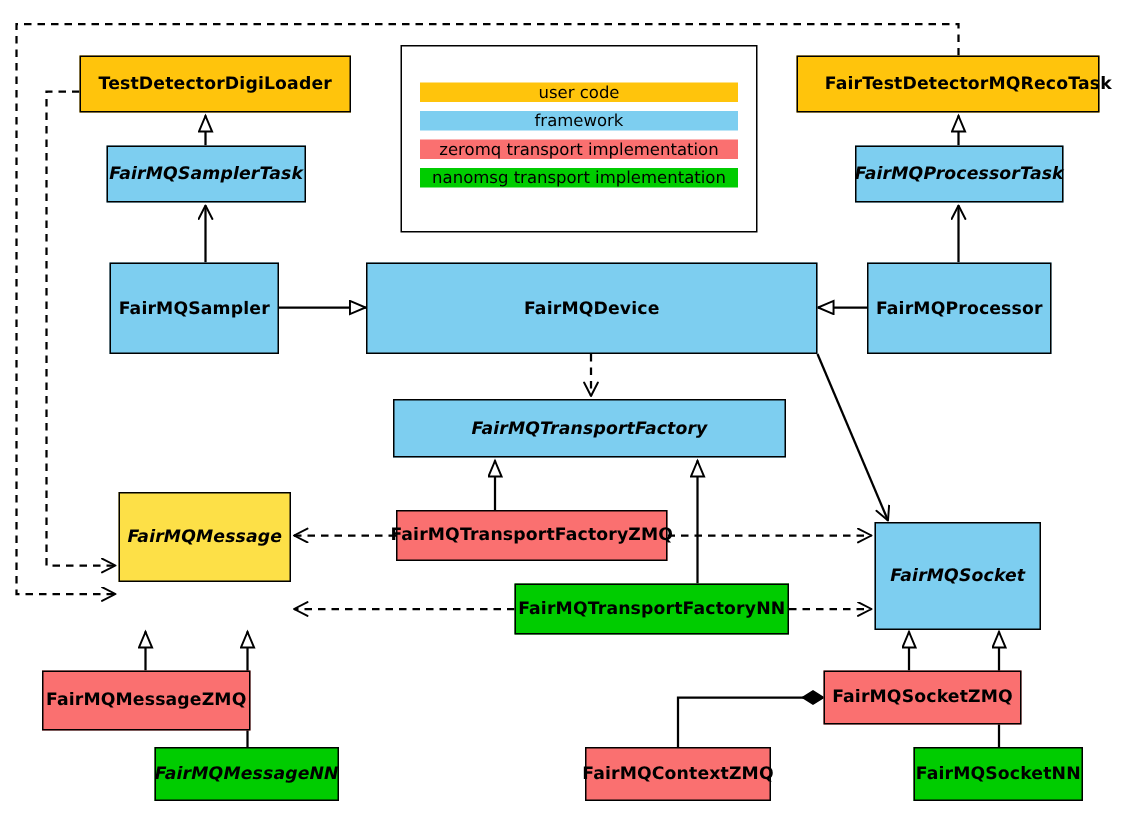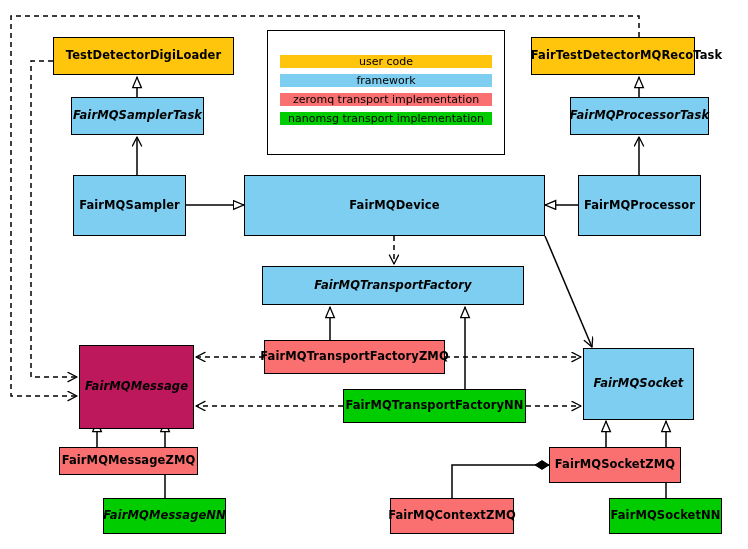--- a/index.html
+++ b/index.html
@@ -103,32 +103,32 @@
 
       <line x1="666" y1="498" x2="666" y2="421" marker-end="url(#hollowTri)"></line>
 
       <polyline points="549,465 452,465 452,498" marker-start="url(#filledDiamond)"></polyline>
 
     </g>
   </svg>
 
   <div id="nodes-layer">
       <div class="node" style="left: 53px; top: 37px; width: 181px; height: 38px; background: rgb(255, 196, 12);">TestDetectorDigiLoader</div>
-      <div class="node" style="left: 531px; top: 37px; width: 164px; height: 38px; background: rgb(255, 196, 12); padding-left: 27px;">FairTestDetectorMQRecoTask</div>
+      <div class="node" style="left: 531px; top: 37px; width: 202px; height: 38px; background: rgb(255, 196, 12); padding-left: 27px;">FairTestDetectorMQRecoTask</div>
       <div class="node italic" style="left: 71px; top: 97px; width: 133px; height: 38px; background: rgb(125, 206, 240);">FairMQSamplerTask</div>
       <div class="node italic" style="left: 570px; top: 97px; width: 139px; height: 38px; background: rgb(125, 206, 240);">FairMQProcessorTask</div>
       <div class="node" style="left: 73px; top: 175px; width: 113px; height: 61px; background: rgb(125, 206, 240);">FairMQSampler</div>
       <div class="node" style="left: 244px; top: 175px; width: 301px; height: 61px; background: rgb(125, 206, 240);">FairMQDevice</div>
       <div class="node" style="left: 578px; top: 175px; width: 123px; height: 61px; background: rgb(125, 206, 240);">FairMQProcessor</div>
       <div class="node italic" style="left: 262px; top: 266px; width: 262px; height: 39px; background: rgb(125, 206, 240);">FairMQTransportFactory</div>
       <div class="node" style="left: 264px; top: 340px; width: 181px; height: 34px; background: rgb(250, 112, 112);">FairMQTransportFactoryZMQ</div>
       <div class="node" style="left: 343px; top: 389px; width: 183px; height: 34px; background: rgb(0, 204, 0);">FairMQTransportFactoryNN</div>
-      <div class="node italic" style="left: 79px; top: 345px; width: 115px; height: 84px; background: #be185d;">FairMQMessage</div>
+      <div class="node italic" style="left: 79px; top: 328px; width: 115px; height: 60px; background: #fde047;">FairMQMessage</div>
       <div class="node italic" style="left: 583px; top: 348px; width: 111px; height: 72px; background: rgb(125, 206, 240);">FairMQSocket</div>
-      <div class="node" style="left: 28px; top: 447px; width: 139px; height: 28px; background: rgb(250, 112, 112); margin-left: 31px;">FairMQMessageZMQ</div>
+      <div class="node" style="left: 28px; top: 447px; width: 139px; height: 40px; background: rgb(250, 112, 112);">FairMQMessageZMQ</div>
       <div class="node" style="left: 103px; top: 498px; width: 123px; height: 36px; background: rgb(0, 204, 0); font-style: italic;">FairMQMessageNN</div>
       <div class="node" style="left: 549px; top: 447px; width: 132px; height: 36px; background: rgb(250, 112, 112);">FairMQSocketZMQ</div>
       <div class="node" style="left: 390px; top: 498px; width: 124px; height: 36px; background: rgb(250, 112, 112);">FairMQContextZMQ</div>
       <div class="node" style="left: 609px; top: 498px; width: 113px; height: 36px; background: rgb(0, 204, 0);">FairMQSocketNN</div>
     </div>
 
   <div class="legend-box" id="legend" style="left:267px;top:30px;width:238px;height:125px;">
       <div class="legend-row" style="background: rgb(255, 196, 12);">user code</div>
       <div class="legend-row" style="background: rgb(125, 206, 240);">framework</div>
       <div class="legend-row" style="background: rgb(250, 112, 112);">zeromq transport implementation</div>

